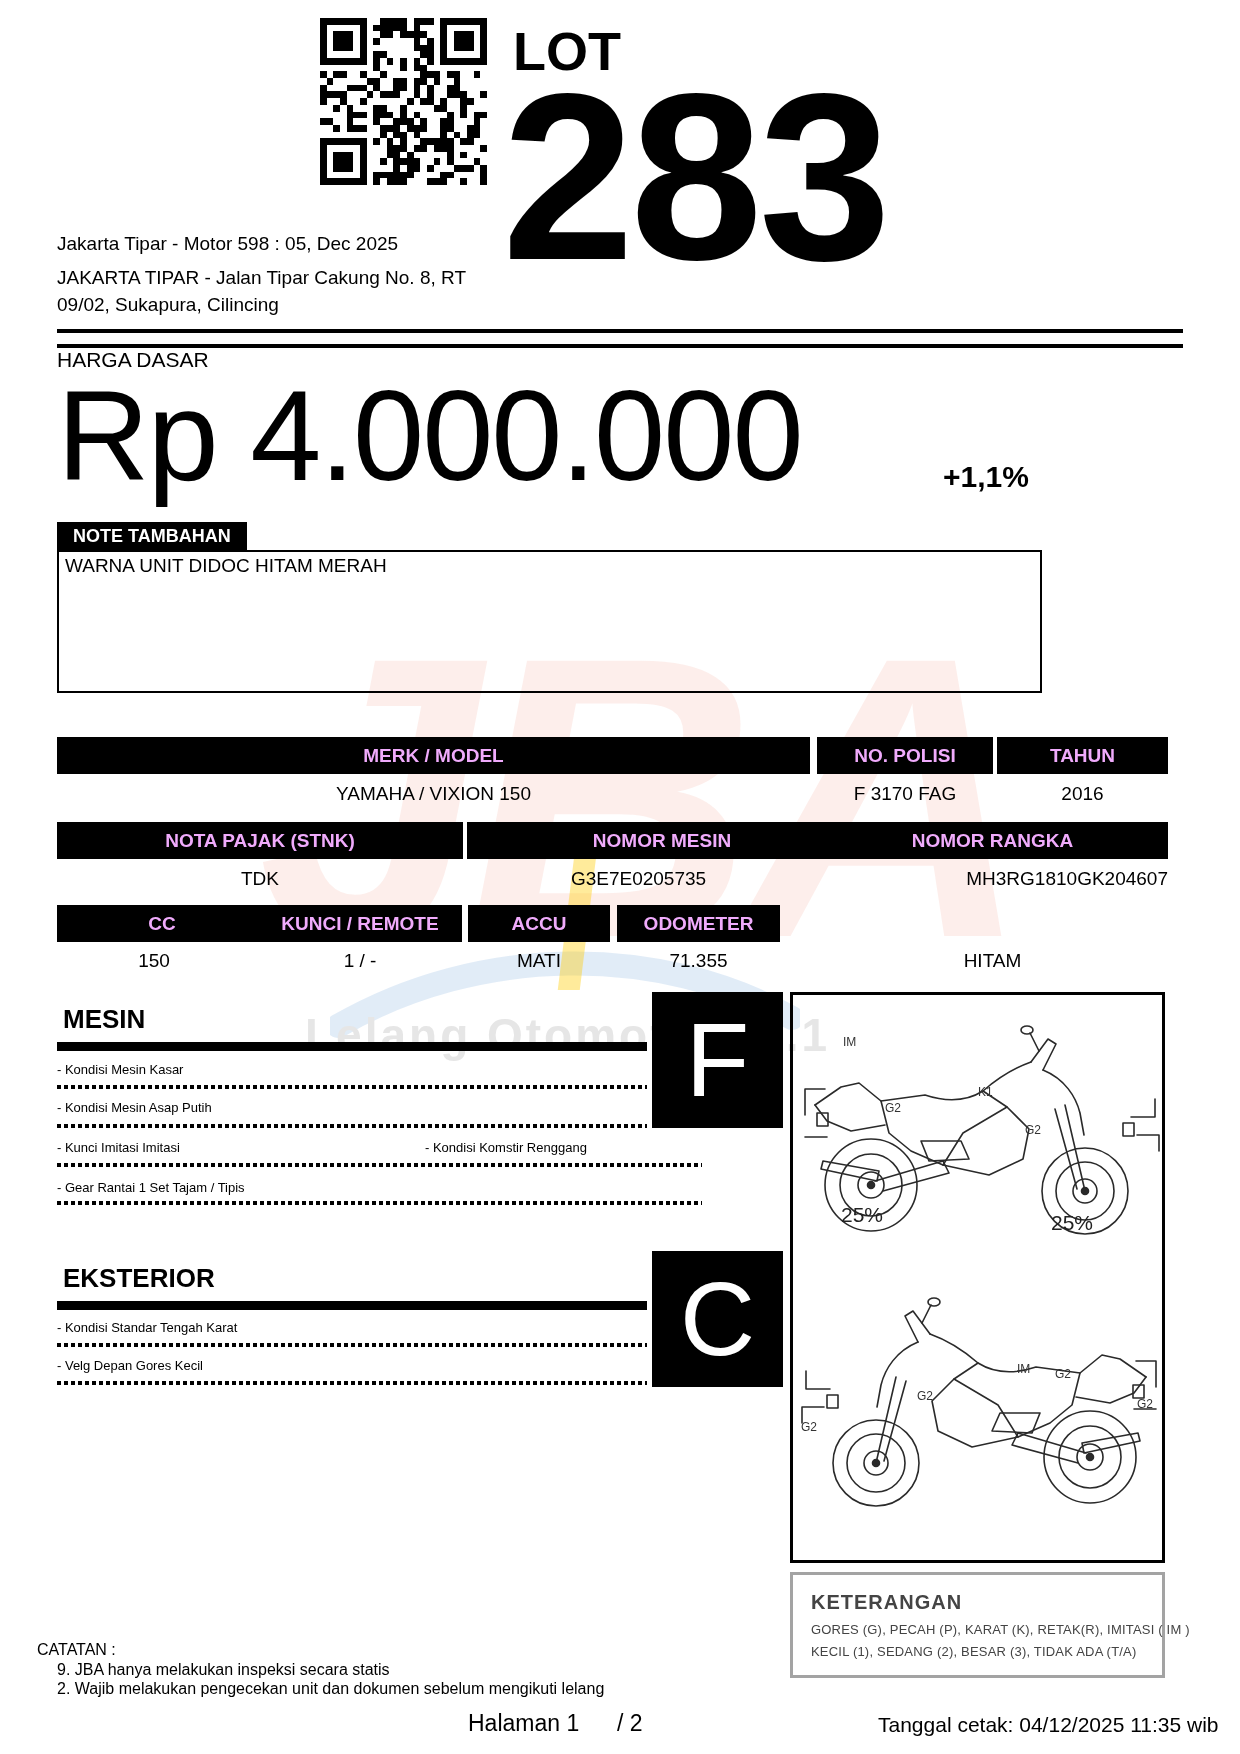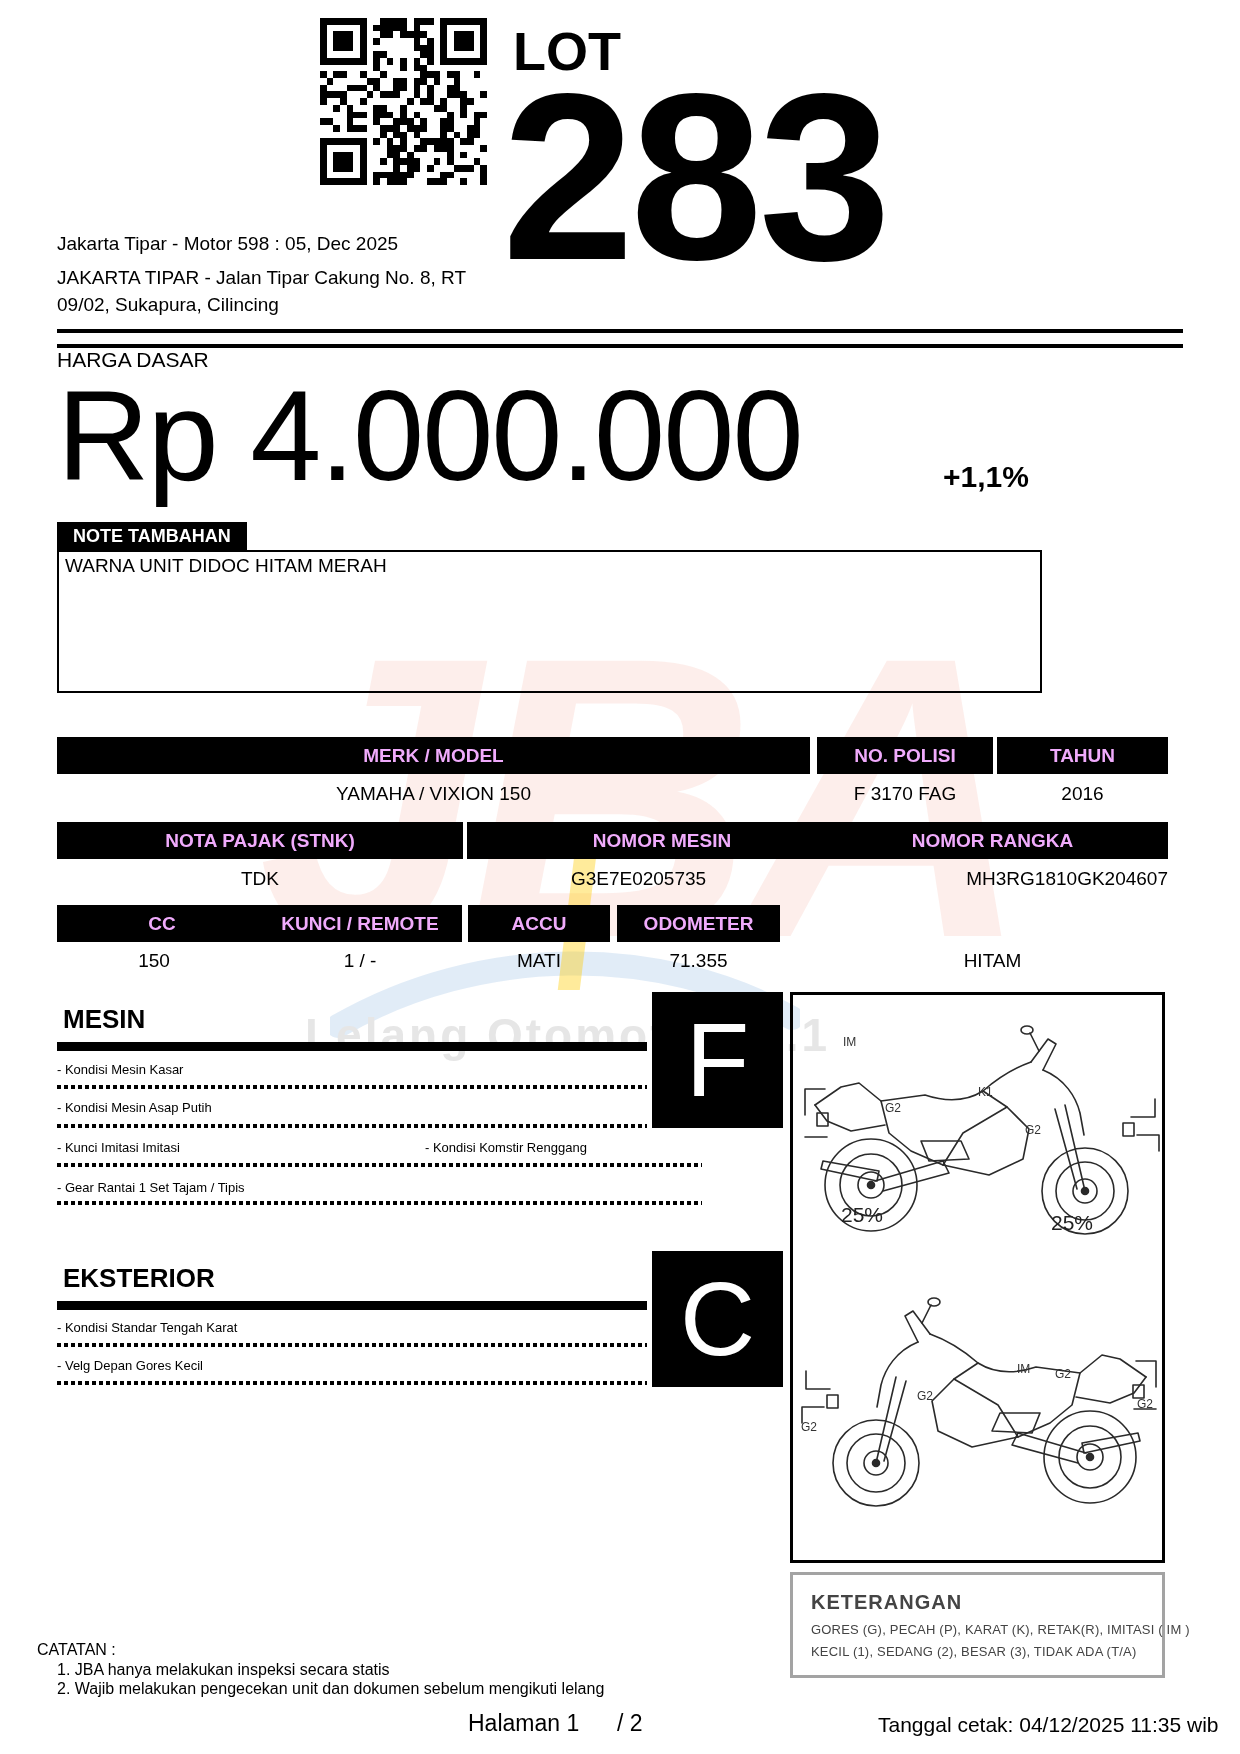--- a/index.html
+++ b/index.html
@@ -422,19 +422,19 @@
     <span class="dlabel" style="left:344px;top:402px;">G2</span>
   </div>
 
   <div class="abs z1 ket-box">
     <div class="ket-title">KETERANGAN</div>
     <div class="ket-line" style="top:47px;">GORES (G), PECAH (P), KARAT (K), RETAK(R), IMITASI ( IM )</div>
     <div class="ket-line" style="top:69px;">KECIL (1), SEDANG (2), BESAR (3), TIDAK ADA (T/A)</div>
   </div>
 
   <div class="abs z1 catatan-title">CATATAN :</div>
-  <div class="abs z1 catatan-item" style="top:1661px;">1. JBA hanya melakukan inspeksi secara statis</div>
+  <div class="abs z1 catatan-item" style="top:1661px;">9. JBA hanya melakukan inspeksi secara statis</div>
   <div class="abs z1 catatan-item" style="top:1680px;">2. Wajib melakukan pengecekan unit dan dokumen sebelum mengikuti lelang</div>
   <div class="abs z1 halaman">Halaman 1</div>
   <div class="abs z1 page-total">/ 2</div>
   <div class="abs z1 print-date">Tanggal cetak: 04/12/2025 11:35 wib</div>
 
 </div>
 
 </body></html>

